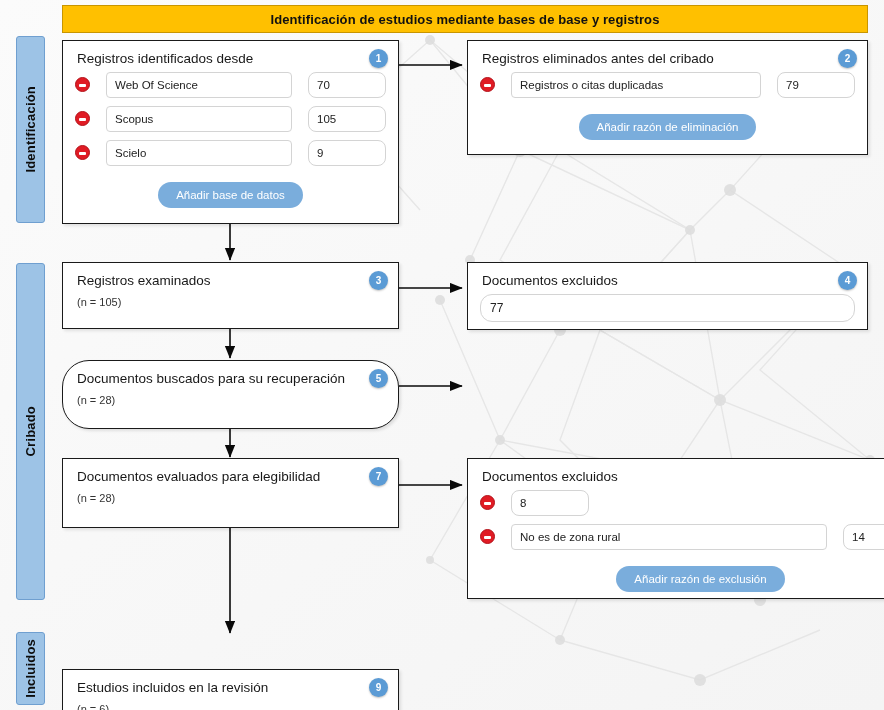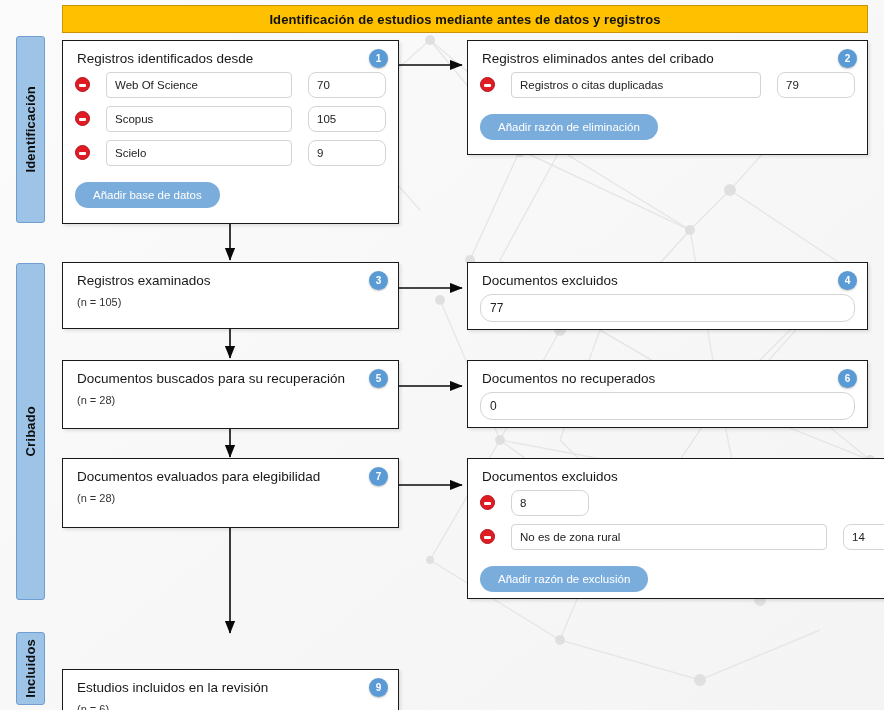--- a/index.html
+++ b/index.html
@@ -170,21 +170,21 @@
     font-size: 12px;
     color: #222222;
     padding: 0 9px;
     display: flex;
     align-items: center;
   }
 
   
   .btn-wrap {
     display: flex;
-    justify-content: flex-start;
+    justify-content: center;
     padding: 2px 12px 12px 12px;
   }
   .pill-btn {
     background: #7aaddc;
     color: #ffffff;
     border: none;
     border-radius: 16px;
     padding: 7px 18px;
     font-family: "Liberation Sans", sans-serif;
     font-size: 11.5px;
@@ -282,21 +282,21 @@
     <span>Identificación</span>
   </div>
   <div class="stage-label" style="left:16px; top:263px; width:29px; height:337px;">
     <span>Cribado</span>
   </div>
   <div class="stage-label" style="left:16px; top:632px; width:29px; height:73px;">
     <span>Incluidos</span>
   </div>
 
   <div id="header-banner">
-    <div class="title">Identificación de estudios mediante antes de datos y registros</div>
+    <div class="title">Identificación de estudios mediante bases de base y registros</div>
   </div>
 
   <div class="node" style="left:62px; top:40px; width:337px; height:184px;">
     <div class="node-head">
       <div class="node-title">Registros identificados desde</div>
       <div class="badge">1</div>
     </div>
     <div class="rows">
 
       <div class="row">
@@ -349,35 +349,28 @@
   </div>
 
   <div class="node" style="left:467px; top:262px; width:401px; height:68px;">
     <div class="node-head">
       <div class="node-title">Documentos excluidos</div>
       <div class="badge">4</div>
     </div>
     <div class="full-input">77</div>
   </div>
 
-  <div class="node" style="left:62px; top:360px; width:337px; height:69px;">
+  <div class="node" style="left:62px; top:360px; width:337px; height:69px;border-radius:27px;">
     <div class="node-head">
       <div class="node-title">Documentos buscados para su recuperación</div>
       <div class="badge">5</div>
     </div>
     <div class="node-sub">(n = 28)</div>
   </div>
 
-  <div class="node" style="left:467px; top:360px; width:401px; height:68px;">
-    <div class="node-head">
-      <div class="node-title">Documentos no recuperados</div>
-      <div class="badge">6</div>
-    </div>
-    <div class="full-input">0</div>
-  </div>
 
   <div class="node" style="left:62px; top:458px; width:337px; height:70px;">
     <div class="node-head">
       <div class="node-title">Documentos evaluados para elegibilidad</div>
       <div class="badge">7</div>
     </div>
     <div class="node-sub">(n = 28)</div>
   </div>
 
   <div class="node" style="left:467px; top:458px; width:467px; height:141px;">

